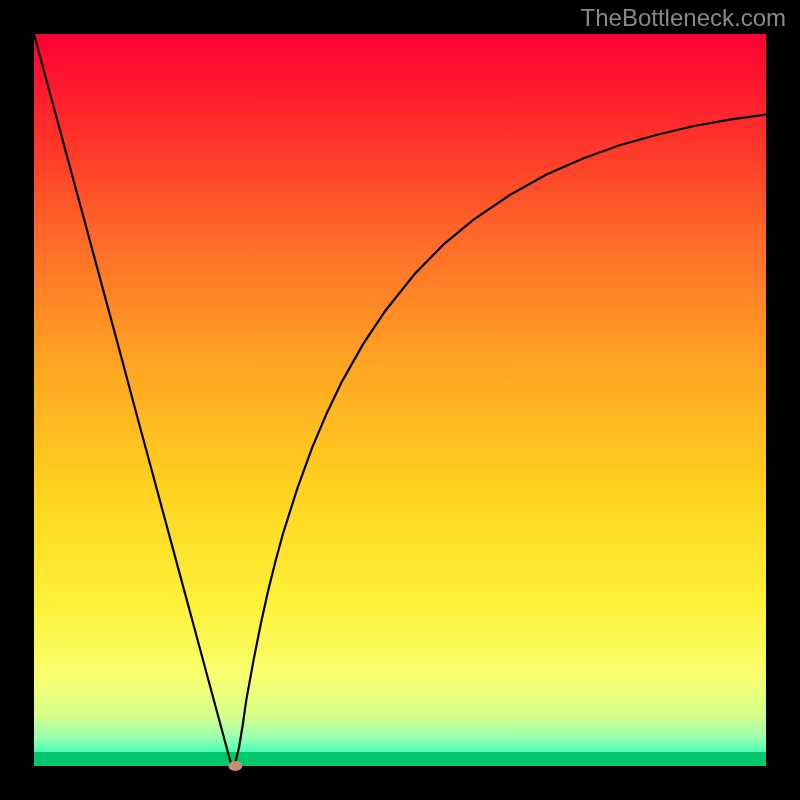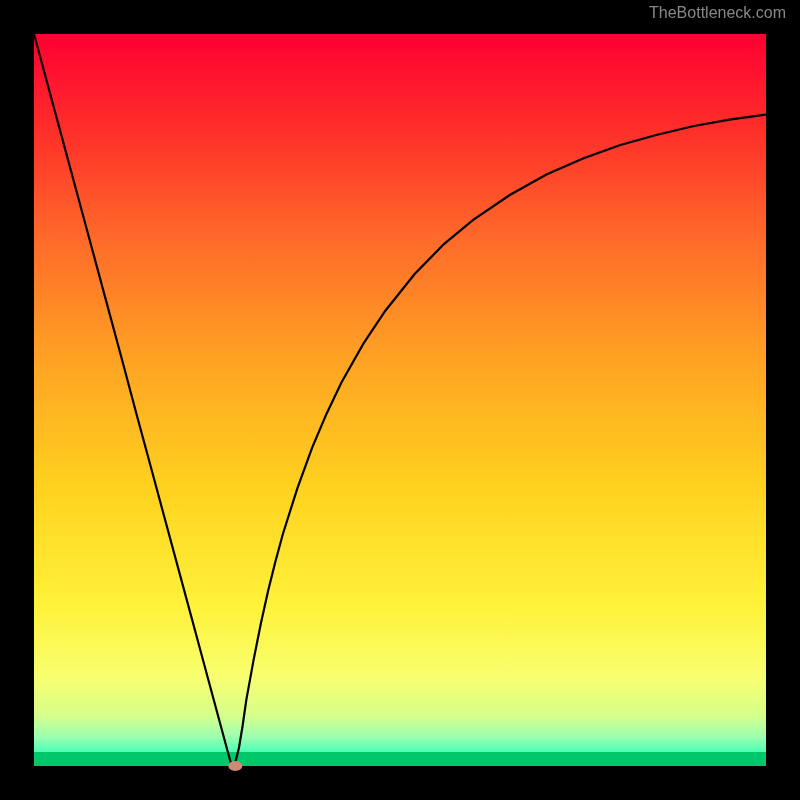--- a/index.html
+++ b/index.html
@@ -14,21 +14,21 @@
     width: 800px;
     height: 800px;
     position: relative;
     background: #000;
   }
   .attribution {
     position: absolute;
     top: 4px;
     right: 14px;
     color: #888;
-    font-size: 16px;
+    font-size: 24px;
     font-weight: 500;
     letter-spacing: 0px;
     z-index: 10;
   }
   svg.plot {
     position: absolute;
     top: 0;
     left: 0;
   }
 </style>

